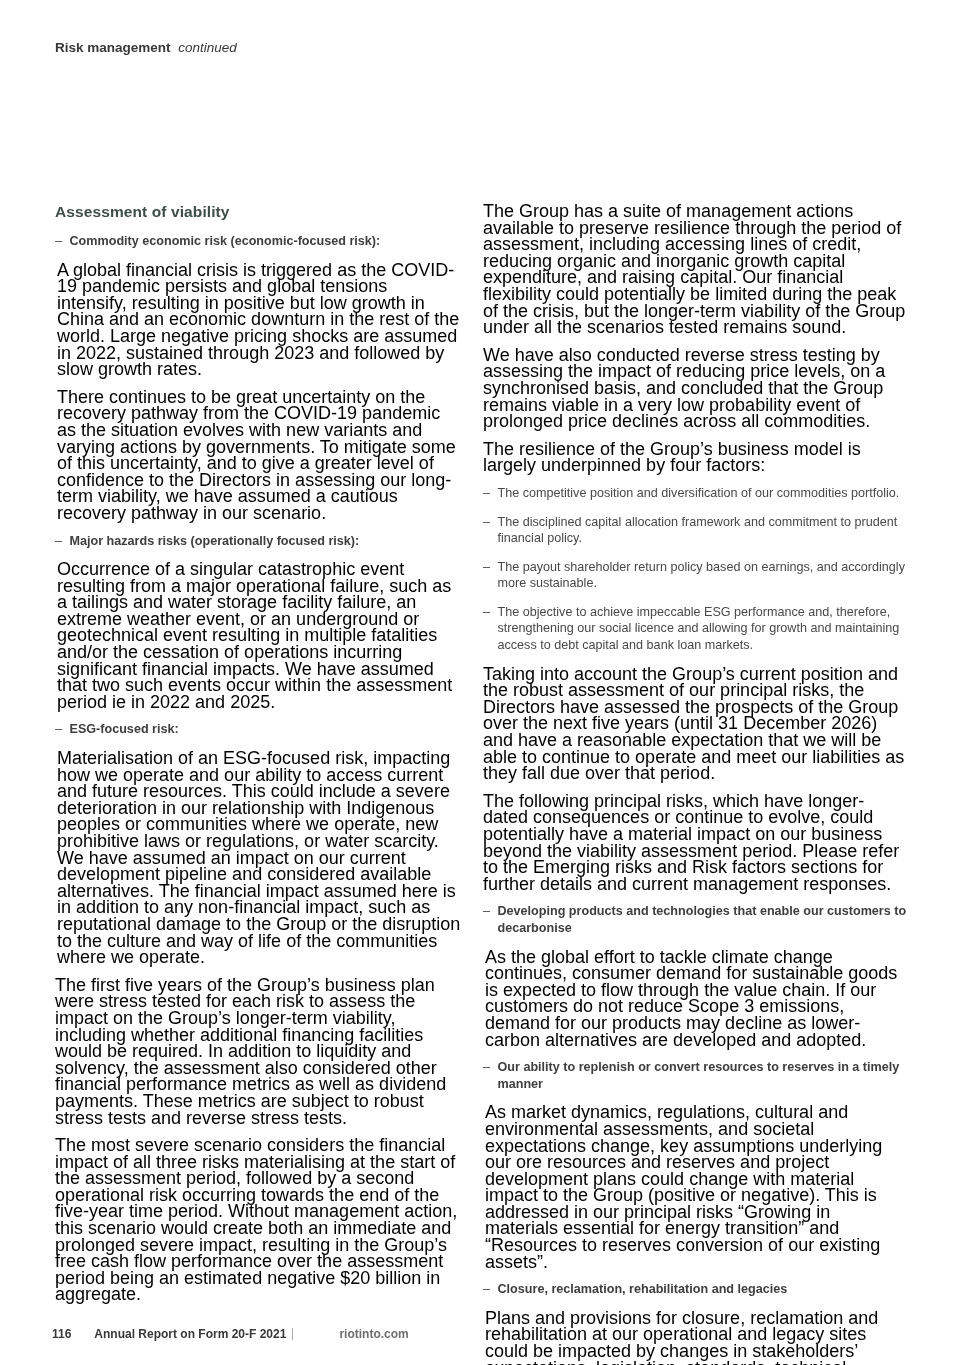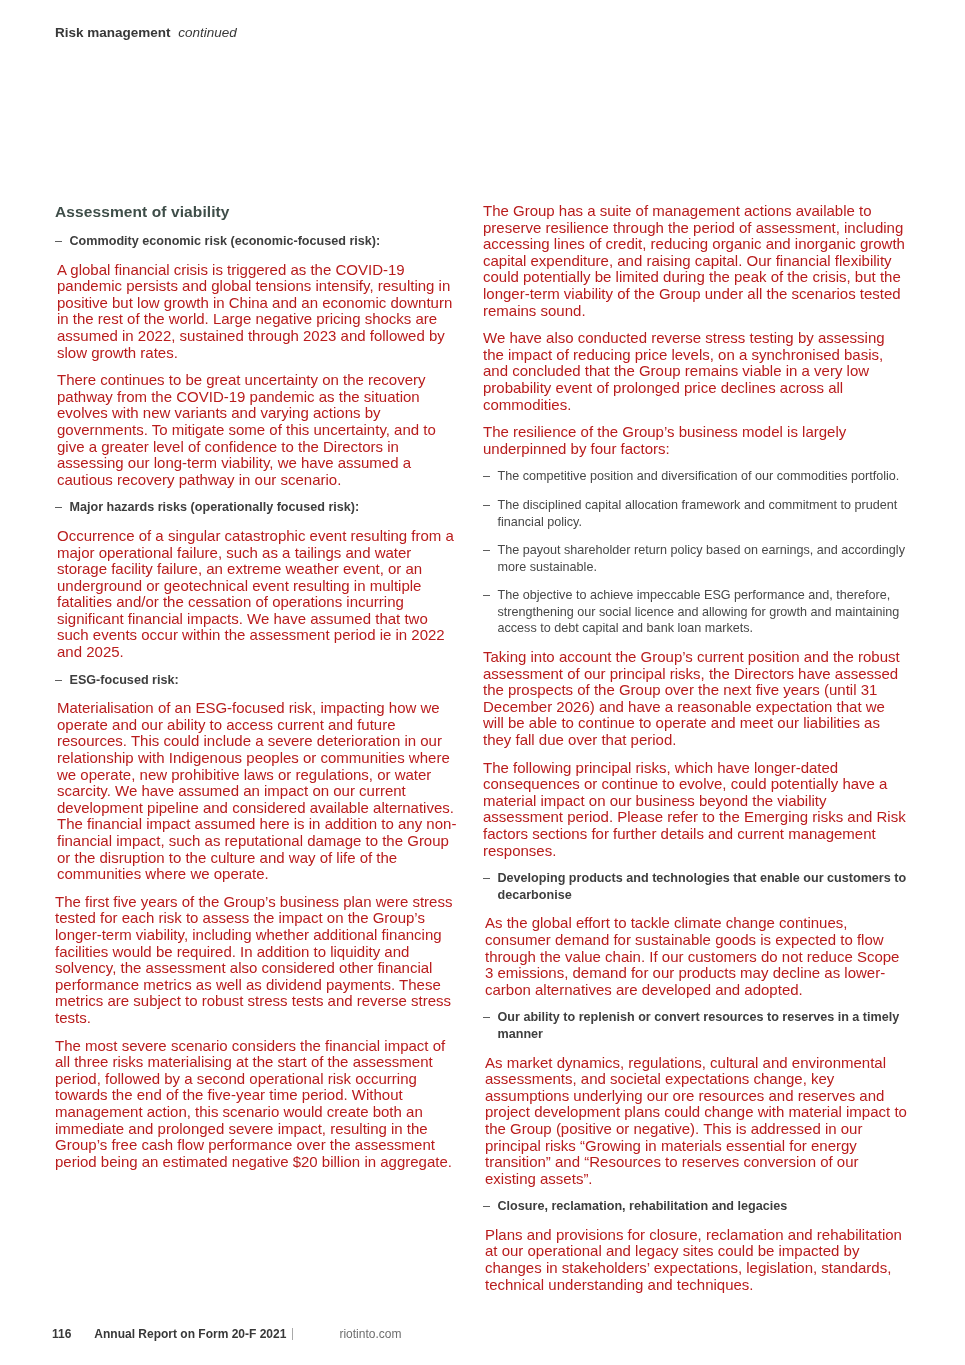--- a/index.html
+++ b/index.html
@@ -4,43 +4,43 @@
 <style>
   html,body{margin:0;padding:0;background:#ffffff;}
   .page{
     position:relative;
     width:965px;height:1365px;
     background:#ffffff;
     font-family:"Liberation Sans",sans-serif;
     overflow:hidden;
   }
   .running-header{
-    position:absolute;top:25px;left:55px;
+    position:absolute;top:40px;left:55px;
     font-size:13.5px;color:#383838;
   }
   .running-header .hdr-title{font-weight:700;}
   .running-header .hdr-suffix{font-style:italic;font-weight:400;margin-left:4px;}
 
   .content{
     position:absolute;top:203px;left:55px;
     display:flex;gap:22px;
   }
   .col{width:406px;}
   .col.right{width:424px;}
 
   .section-heading{
     margin:0 0 12px 0;
     font-size:15.5px;font-weight:600;
     color:#3f4e49;letter-spacing:.1px;
   }
 
   .col p{
     margin:0 0 11px 0;
-    font-size:15px;line-height:16.6px;
-    color:#b91c1c;
+    font-size:18px;line-height:16.6px;
+    color:#000000;
   }
   .col p.sub-para{margin-left:2px;}
 
   .bullet{
     display:flex;
     margin:3px 0 12px 0;
     font-size:12.6px;line-height:16.6px;
     color:#484848;
   }
   .bullet .dash{flex:none;width:14.5px;}
@@ -50,21 +50,21 @@
     position:absolute;left:52px;bottom:24px;
     font-size:12px;color:#383838;
     display:flex;align-items:center;
   }
   .page-footer .page-num{font-weight:700;margin-right:23px;}
   .page-footer .report-title{font-weight:700;}
   .page-footer .pipe{
     display:inline-block;width:1px;height:12px;
     background:#a9a9a9;margin:0 6px;
   }
-  .page-footer .site{font-weight:400;color:#6e6e6e;padding-left:40px;}
+  .page-footer .site{font-weight:700;color:#6e6e6e;padding-left:40px;}
 </style>
 </head>
 <body>
 
 <div class="page">
 
   <div class="running-header">
     <span class="hdr-title">Risk management</span>
     <span class="hdr-suffix">continued</span>
   </div>

